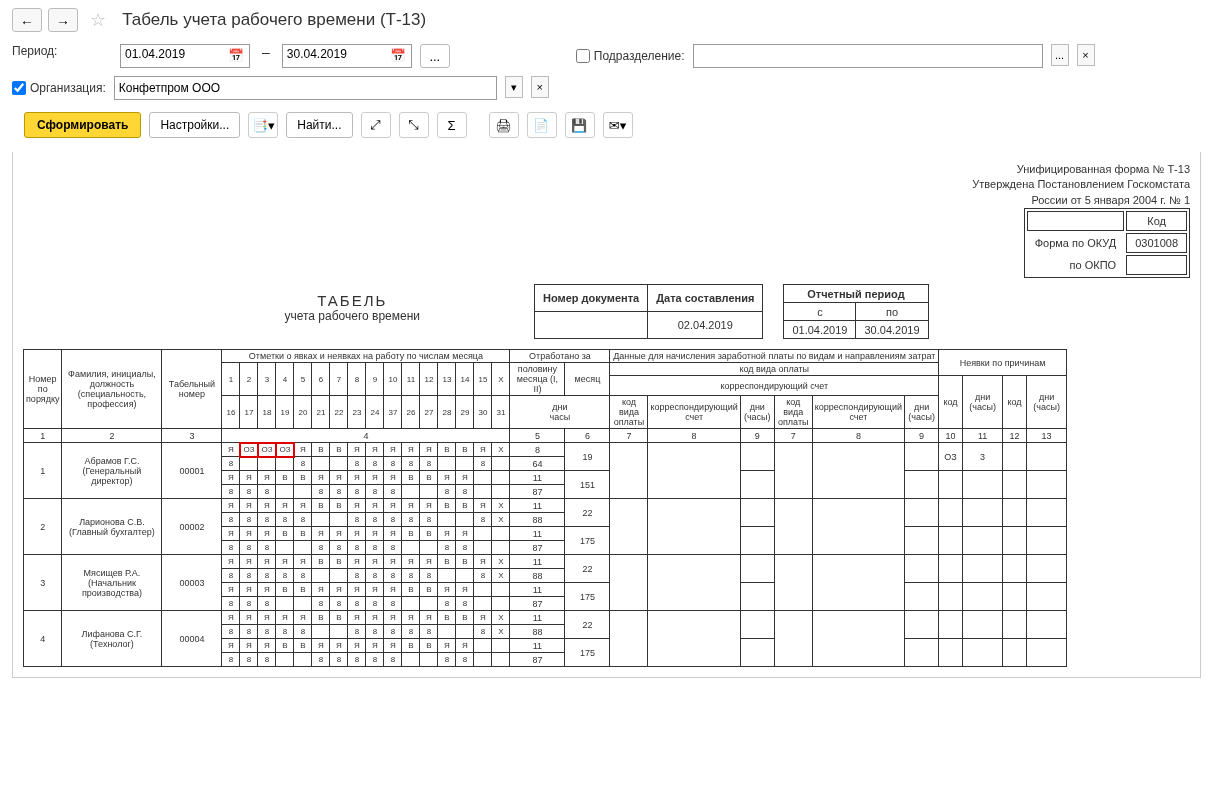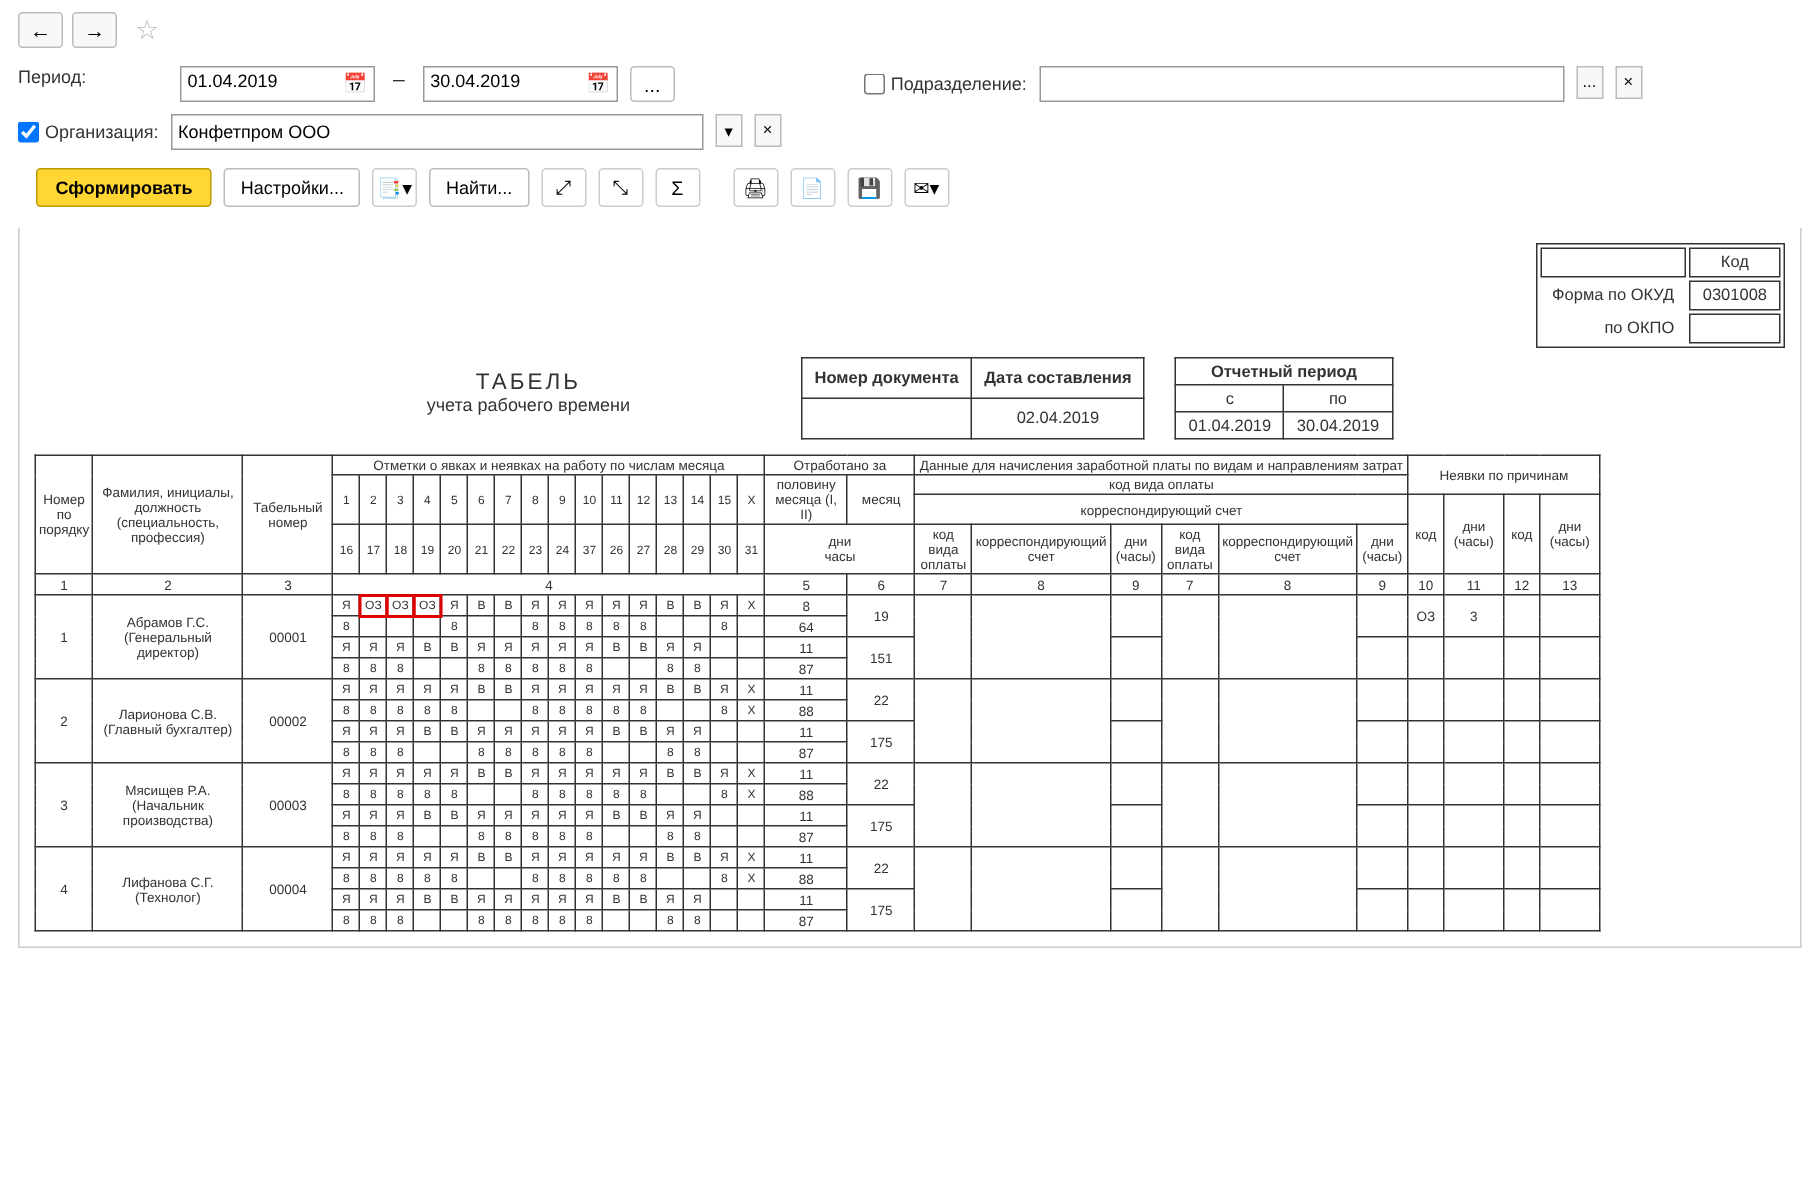--- a/index.html
+++ b/index.html
@@ -12,21 +12,21 @@
   .label { font-size: 12px; min-width: 100px; }
   .date-input { width: 130px; height: 24px; border: 1px solid #999; padding: 2px 4px; font-size: 12px; position: relative; background: #fff; }
   .date-input input { border: none; width: 90px; font-size: 12px; outline: none; }
   .cal-icon { position: absolute; right: 4px; top: 3px; font-size: 13px; color: #666; cursor: pointer; }
   .dash { font-size: 14px; margin: 0 4px; }
   .small-btn { width: 30px; height: 24px; border: 1px solid #bbb; background: #fff; cursor: pointer; font-size: 13px; border-radius: 3px; display:inline-flex;align-items:center;justify-content:center; }
   .chk { display: inline-flex; align-items: center; gap: 4px; font-size: 12px; }
   .chk input { width: 14px; height: 14px; }
   .combo { height: 24px; border: 1px solid #999; padding: 2px 4px; font-size: 12px; display: inline-flex; align-items: center; background:#fff;}
   .combo input { border: none; outline: none; font-size: 12px; }
-  .org-combo { width: 355px; }
+  .org-combo { width: 383px; }
   .org-combo input { width: 100%; }
   .dep-combo { width: 350px; }
   .dep-combo input { width: 100%; }
   .combo-btn { width: 18px; height: 22px; border: 1px solid #bbb; background: #f8f8f8; cursor: pointer; font-size: 11px; display:inline-flex;align-items:center;justify-content:center;}
   .btn-row { display: flex; align-items: center; padding: 8px 24px; gap: 8px; }
   .primary-btn { background: #ffd633; border: 1px solid #b89b00; padding: 5px 12px; font-weight: bold; font-size: 12px; cursor: pointer; border-radius: 3px; }
   .sec-btn { background: #fff; border: 1px solid #bbb; padding: 4px 10px; font-size: 12px; cursor: pointer; border-radius: 3px; height: 26px; display:inline-flex;align-items:center;gap:4px;}
   .icon-btn { width: 30px; height: 26px; border: 1px solid #ccc; background: #fff; cursor: pointer; border-radius: 3px; display: inline-flex; align-items: center; justify-content: center; font-size: 13px; }
   .report { border: 1px solid #ccc; border-top:none; margin: 6px 12px; padding: 10px 10px 10px 10px; overflow-x: auto;}
   .rpt-header-right { text-align: right; font-size: 11px; line-height: 1.4; }
@@ -47,20 +47,21 @@
   .flex-head{display:flex; gap:80px; align-items:flex-start; justify-content:center;}
   .left-wide{flex:0 0 58%;}
 </style>
 </head>
 <body>
 
 <div class="toolbar">
   <button class="nav-btn">←</button>
   <button class="nav-btn">→</button>
   <span class="star">☆</span>
+  <span class="page-title">Табель учета рабочего времени (Т-13)</span>
 </div>
 
 <div class="form-row">
   <span class="label">Период:</span>
   <div class="date-input">
     <input type="text" value="01.04.2019" style="">
     <span class="cal-icon">📅</span>
   </div>
   <span class="dash">–</span>
   <div class="date-input">
@@ -101,20 +102,25 @@
   <button class="icon-btn">⤡</button>
   <button class="icon-btn">Σ</button>
   <span style="width:6px"></span>
   <button class="icon-btn">🖨</button>
   <button class="icon-btn">📄</button>
   <button class="icon-btn">💾</button>
   <button class="icon-btn">✉▾</button>
 </div>
 
 <div class="report">
+  <div class="rpt-header-right">
+    <div>Унифицированная форма № Т-13</div>
+    <div>Утверждена Постановлением Госкомстата</div>
+    <div>России от 5 января 2004 г. № 1</div>
+  </div>
 
   <div style="display:flex; align-items:flex-start;">
     <div style="flex:1"></div>
     <table class="code-box">
       <tbody>
           <tr>
             <td></td>
             <td>Код</td>
           </tr>
       <tr>

